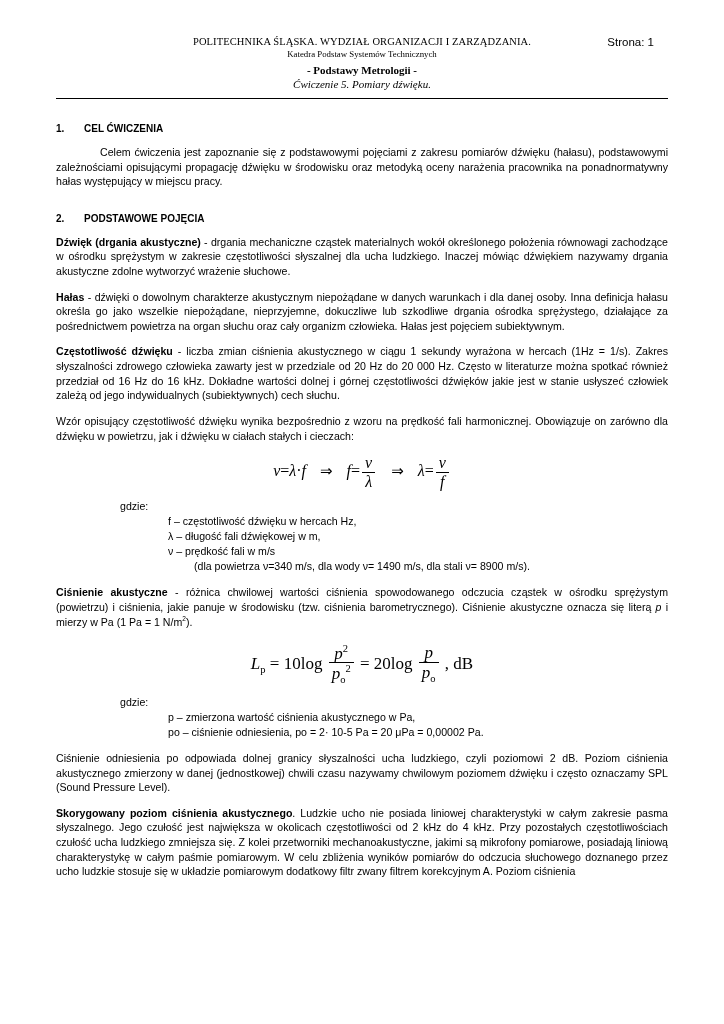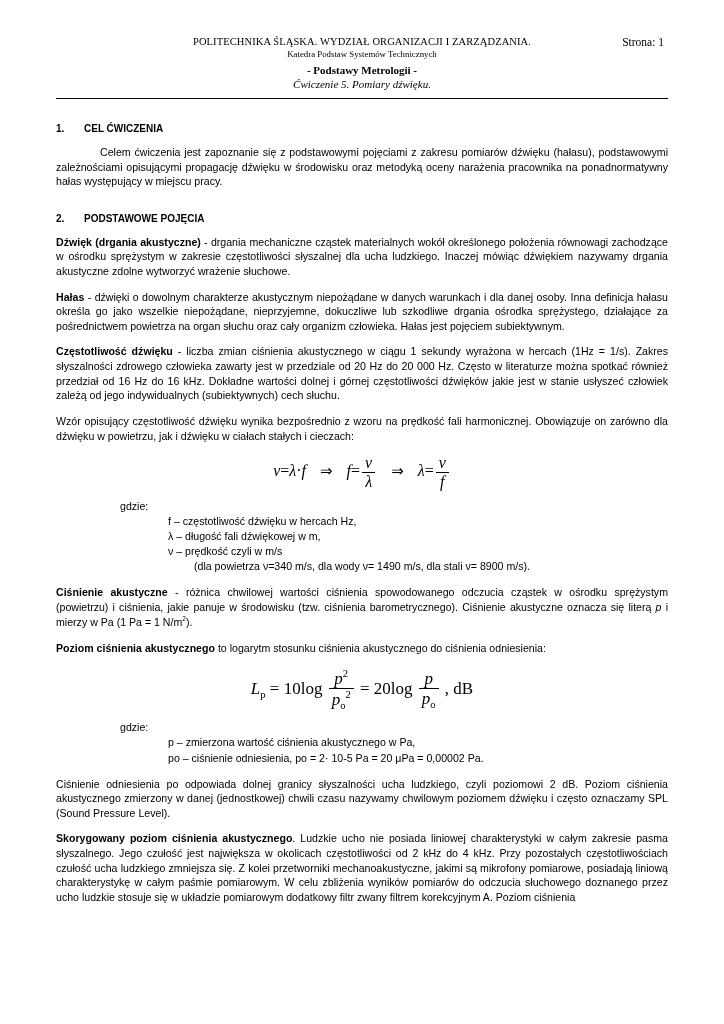--- a/index.html
+++ b/index.html
@@ -39,23 +39,23 @@
     font-weight: bold;
     margin-top: 5px;
   }
   .header-line4 {
     font-size: 11px;
     font-style: italic;
     margin-top: 2px;
   }
   .page-num {
     position: absolute;
-    right: 4px;
+    right: 14px;
     top: 0;
-    font-family: Liberation Serif, serif;
+    font-family: Liberation Sans, sans-serif;
     font-size: 11.5px;
   }
   .rule {
     border: none;
     border-top: 1.3px solid #000;
     margin: 8px 0 0 0;
   }
   .section-heading {
     font-size: 10px;
     font-weight: bold;
@@ -185,27 +185,26 @@
       <span>f</span><span class="up">=</span><span class="frac"><span class="top">v</span><span class="bot">λ</span></span>
       <span class="arrow">⇒</span>
       <span>λ</span><span class="up">=</span><span class="frac"><span class="top">v</span><span class="bot">f</span></span>
     </span>
   </div>
 
   <div class="gdzie">gdzie:</div>
   <div class="deflist">
     <div>f – częstotliwość dźwięku w hercach Hz,</div>
     <div>λ – długość fali dźwiękowej w m,</div>
-    <div>ν – prędkość  czyli w m/s</div>
+    <div>ν – prędkość  fali w m/s</div>
     <div class="sub">(dla powietrza ν=340 m/s, dla wody ν= 1490 m/s, dla stali ν= 8900 m/s).</div>
   </div>
 
   <p class="body"><span class="b">Ciśnienie akustyczne</span><span> - różnica chwilowej wartości ciśnienia spowodowanego odczucia cząstek w ośrodku sprężystym (powietrzu) i ciśnienia, jakie panuje w środowisku (tzw. ciśnienia barometrycznego). Ciśnienie akustyczne oznacza się literą </span><span class="it">p</span><span> i mierzy w Pa (1 Pa = 1 N/m</span><sup class="s">2</sup><span>).</span></p>
 
-  <p class="body"><span class="b">Poziom ciśnienia akustycznego</span><span> to logarytm stosunku ciśnienia akustycznego do ciśnienia odniesienia:</span></p>
 
   <div class="eq2">
     <span class="eq2-inner">
       <span class="it">L</span><sub class="s it">p</sub>
       <span>=</span>
       <span>10</span><span>log</span>
       <span class="frac">
         <span class="top"><span class="it">p</span><sup class="s">2</sup></span>
         <span class="bot"><span class="it">p</span><sub class="s">o</sub><sup class="s">2</sup></span>
       </span>

